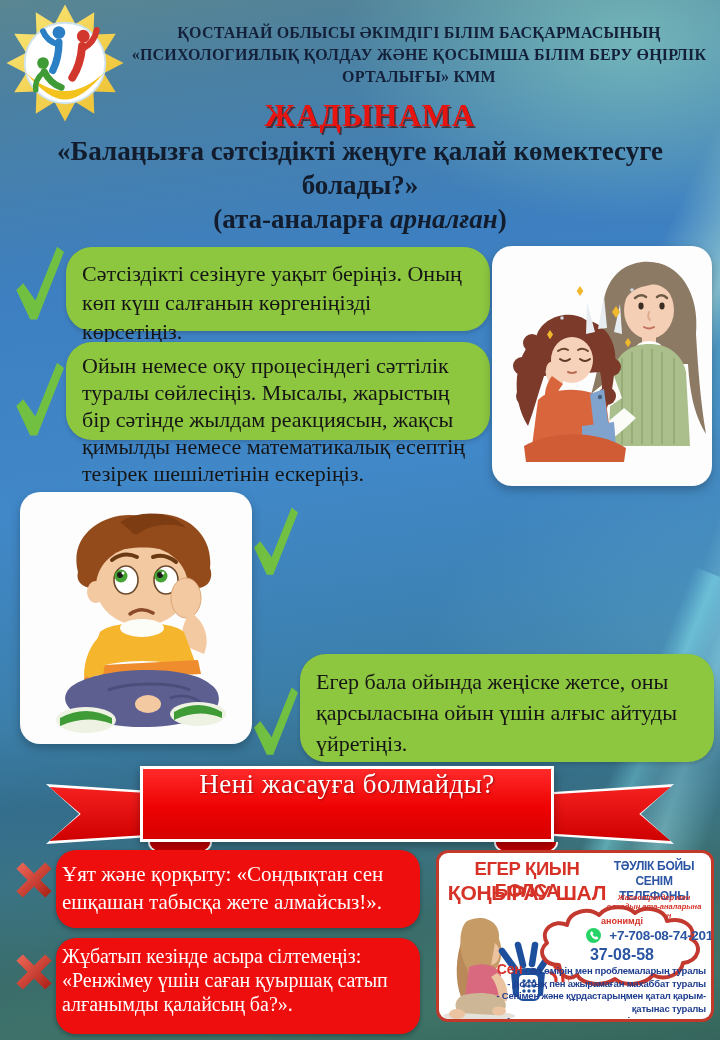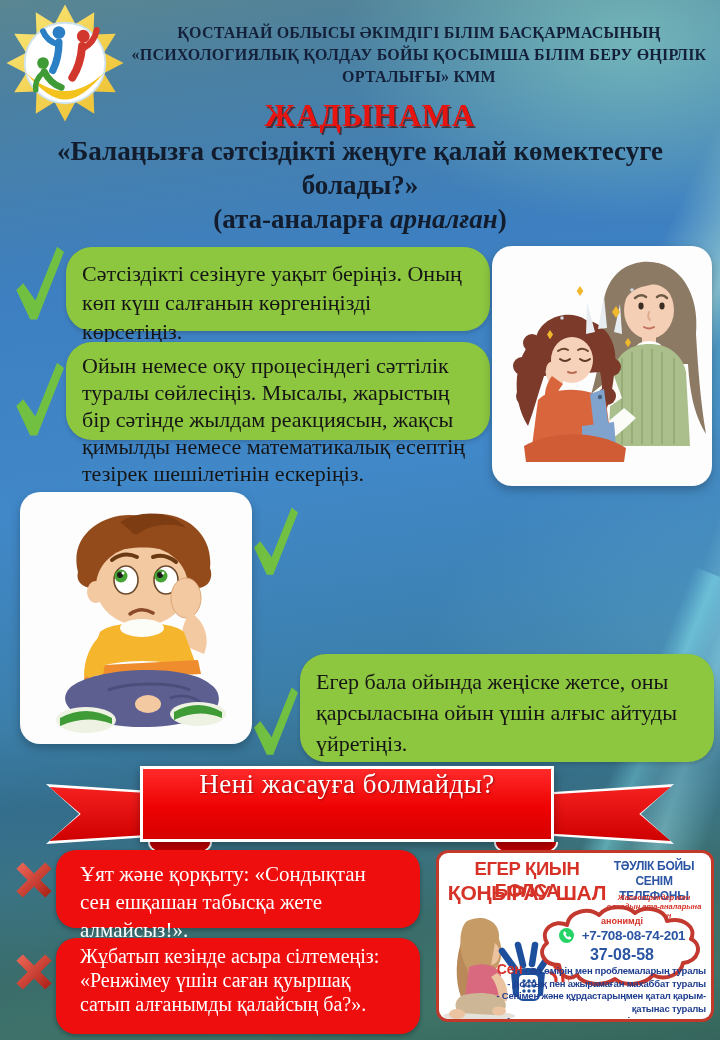--- a/index.html
+++ b/index.html
@@ -64,21 +64,21 @@
     border:3px solid #fff; display:flex; align-items:flex-start; justify-content:center;
     box-shadow:0 4px 9px rgba(0,0,0,.3); }
   .banner-center .q { color:#fff; font-size:27px; font-weight:400; letter-spacing:.5px;
     text-shadow:1px 1px 2px rgba(80,0,0,.5); }
   .fold { position:absolute; top:80px; width:64px; height:15px; background:#c30000;
     border:2px solid #fff; border-top:none; border-radius:0 0 30px 30px / 0 0 14px 14px; }
   .fold-l { left:148px; } .fold-r { right:162px; }
 
   
   .red-box { position:absolute; background:#ee0e0e; border-radius:20px; color:#fff;
-    font-size:21px; padding:10px 24px; box-shadow:0 2px 5px rgba(0,0,0,.3); }
+    font-size:21px; padding:10px 6px; box-shadow:0 2px 5px rgba(0,0,0,.3); }
   .rb1 { left:56px; top:850px; width:364px; height:78px;  line-height:28px; }
   .rb2 { left:56px; top:938px; width:364px; height:96px;  font-size:20px; line-height:24px; padding-top:6px; }
   .xmark { position:absolute; width:48px; height:48px; }
   .xm1 { left:10px; top:856px; }
   .xm2 { left:10px; top:948px; }
 
   
   .ad { position:absolute; left:436px; top:850px; width:278px; height:172px;
     background:#fff; border:3px solid #c0392b; border-radius:12px;
     font-family:"Liberation Sans", sans-serif; overflow:hidden; }
@@ -89,21 +89,21 @@
   .ad-service { position:absolute; right:5px; top:6px; width:104px; text-align:center;
     color:#2b55a2; font-weight:700; font-size:12px; line-height:15px; letter-spacing:-.3px; }
   .ad-audience { position:absolute; right:7px; top:40px; width:100px; text-align:center;
     color:#d63227; font-weight:700; font-style:italic; font-size:7.5px; line-height:9px; }
   .cloud-wrap { position:absolute; left:92px; top:50px; width:182px; height:82px; }
   .cloud-svg { position:absolute; inset:0; }
   .cloud-anon { position:absolute; left:0; top:13px; width:100%; text-align:center;
     color:#d63227; font-weight:700; font-size:9px; }
   .cloud-phone1 { position:absolute; left:0; top:25px; width:100%; text-align:center;
     color:#2b55a2; font-weight:700; font-size:13.5px; letter-spacing:-.3px;
-    display:flex; align-items:center; justify-content:center; gap:8px; }
+    display:flex; align-items:center; justify-content:flex-end; gap:8px; }
   .cloud-phone2 { position:absolute; left:0; top:43px; width:100%; text-align:center;
     color:#2b55a2; font-weight:700; font-size:16px; }
   .wa-icon { width:15px; height:15px; flex:0 0 auto; }
   .child-art { position:absolute; left:0px; top:58px; width:80px; height:112px; }
   .hand-art { position:absolute; left:56px; top:88px; width:74px; height:66px; }
   .ad-topics { position:absolute; right:5px; top:110px; width:230px; text-align:right;
     color:#1f3e8f; font-weight:700; font-size:9.5px; line-height:12.5px; letter-spacing:-.2px; }
   .topic-line0 { display:flex; justify-content:flex-end; align-items:baseline; gap:2px; }
   .sen { color:#d63227; font-weight:700; font-size:14px; }
 </style>
@@ -133,21 +133,21 @@
     <circle cx="65" cy="28" r="5.2" fill="#d1372c"></circle>
     <path d="M64 36 q-1 15 -8 26" stroke="#d1372c" stroke-width="6.5" fill="none" stroke-linecap="round"></path>
     <path d="M65 38 q9 -5 11 -15" stroke="#d1372c" stroke-width="5" fill="none" stroke-linecap="round"></path>
     <circle cx="32" cy="50" r="4.8" fill="#3f9b35"></circle>
     <path d="M33 57 q5 10 14 13" stroke="#3f9b35" stroke-width="5.5" fill="none" stroke-linecap="round"></path>
     <path d="M32 58 q-7 6 -6 14" stroke="#3f9b35" stroke-width="4.5" fill="none" stroke-linecap="round"></path>
   </svg>
 
   <div class="org-text">
     <div>ҚОСТАНАЙ  ОБЛЫСЫ ӘКІМДІГІ БІЛІМ БАСҚАРМАСЫНЫҢ</div>
-    <div>«ПСИХОЛОГИЯЛЫҚ  ҚОЛДАУ БОЙЫ ҚОСЫМША БІЛІМ БЕРУ ӨҢІРЛІК</div>
+    <div>«ПСИХОЛОГИЯЛЫҚ  ҚОЛДАУ ЖӘНЕ ҚОСЫМША БІЛІМ БЕРУ ӨҢІРЛІК</div>
     <div>ОРТАЛЫҒЫ»  КММ</div>
   </div>
 
   <div class="memo-title">ЖАДЫНАМА</div>
 
   <div class="poster-title">
     <div>«Балаңызға сәтсіздікті жеңуге қалай көмектесуге</div>
     <div>болады?»</div>
     <div><span>(ата-аналарға </span><span class="ital">арналған</span><span>)</span></div>
   </div>

